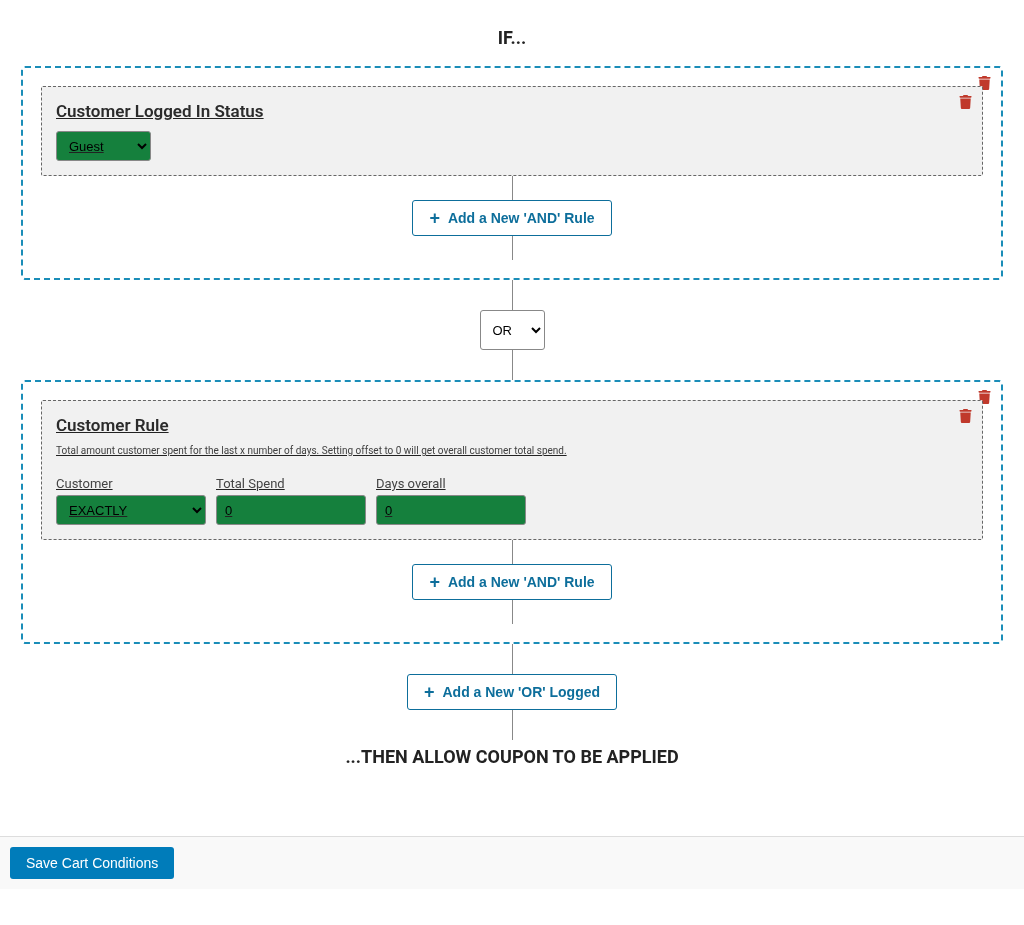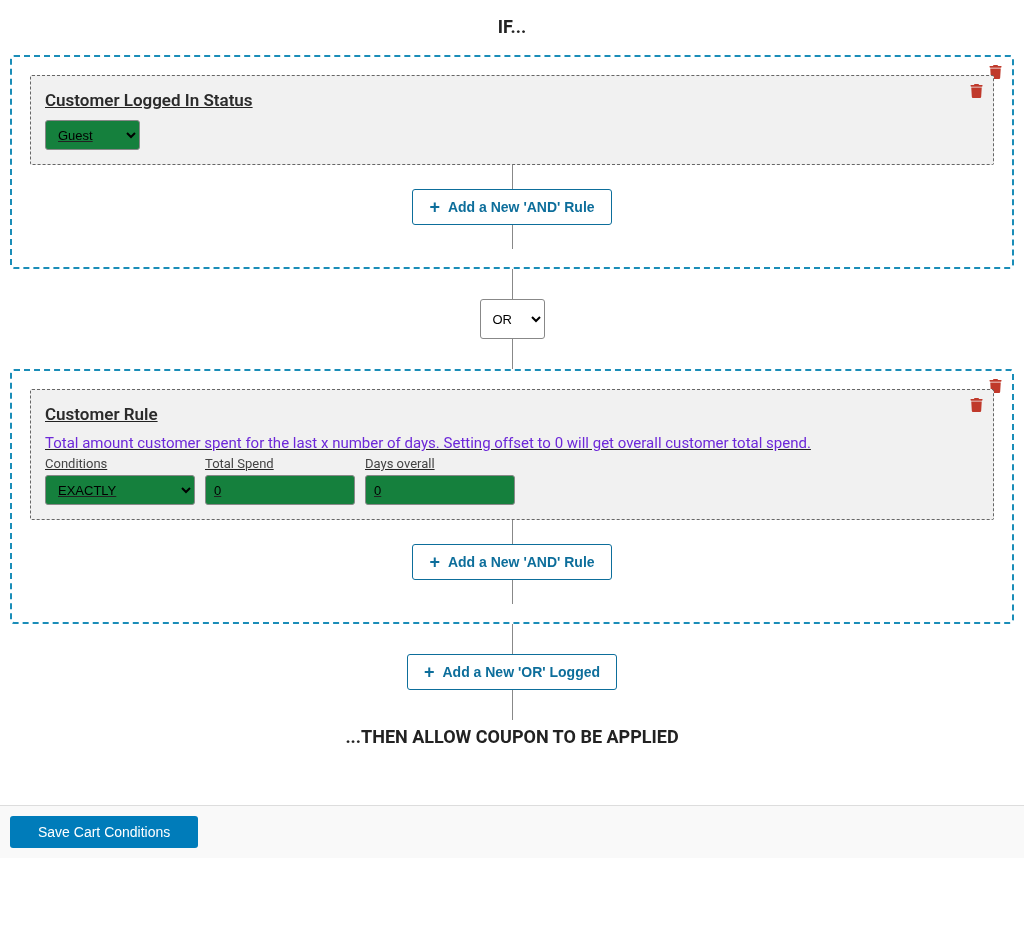--- a/index.html
+++ b/index.html
@@ -5,21 +5,21 @@
   * { box-sizing: border-box; }
   body {
     margin: 0;
     padding: 0;
     font-family: -apple-system, BlinkMacSystemFont, "Segoe UI", Roboto, Arial, sans-serif;
     background: #fff;
     color: #222;
     width: 1024px;
   }
   .container {
-    padding: 10px;
+    padding: 21px;
   }
   .heading {
     text-align: center;
     font-weight: 700;
     font-size: 18px;
     margin: 6px 0 18px;
     color: #222;
   }
   .group {
     border: 2px dashed #1a8db8;
@@ -50,23 +50,23 @@
     color: #c0392b;
     cursor: pointer;
   }
   .rule-title {
     font-weight: 600;
     font-size: 17px;
     color: #2b2b2b;
     margin-bottom: 10px;
   }
   .rule-desc {
-    font-size: 15px;
-    color: #6d28d9;
-    margin-bottom: 4px;
+    font-size: 10px;
+    color: #404040;
+    margin-bottom: 20px;
   }
   .field-row {
     display: flex;
     gap: 10px;
     flex-wrap: wrap;
   }
   .field {
     display: flex;
     flex-direction: column;
     gap: 4px;
@@ -127,21 +127,21 @@
   .footer-bar {
     margin-top: 30px;
     border-top: 1px solid #ddd;
     background: #f9f9f9;
     padding: 10px;
   }
   .save-btn {
     background: #007cba;
     color: #fff;
     border: none;
-    padding: 8px 28px;
+    padding: 8px 16px;
     font-size: 14px;
     border-radius: 3px;
     cursor: pointer;
   }
   .trash-svg { width: 13px; height: 14px; display: block; }
 </style>
 </head>
 <body>
 
 <div class="container">
@@ -207,21 +207,21 @@
     <div class="rule">
       <span class="rule-delete">
         <svg class="trash-svg" viewBox="0 0 448 512" fill="currentColor">
             <path d="M135 17C140 7 151 0 163 0h122c12 0 23 7 28 17l9 15h96c18 0 32 14 32 32s-14 32-32 32H32C14 96 0 82 0 64s14-32 32-32h96l7-15zM32 128h384l-21 339c-2 26-23 45-49 45H102c-26 0-47-19-49-45L32 128z"></path>
           </svg>
       </span>
       <div class="rule-title">Customer Rule</div>
       <div class="rule-desc">Total amount customer spent for the last x number of days. Setting offset to 0 will get overall customer total spend.</div>
       <div class="field-row">
         <div class="field">
-          <span class="field-label">Conditions</span>
+          <span class="field-label">Customer</span>
           <select class="select-md">
             <option>EXACTLY</option>
           </select>
         </div>
         <div class="field">
           <span class="field-label">Total Spend</span>
           <input type="text" class="input-md" value="0" style="">
         </div>
         <div class="field">
           <span class="field-label">Days overall</span>

